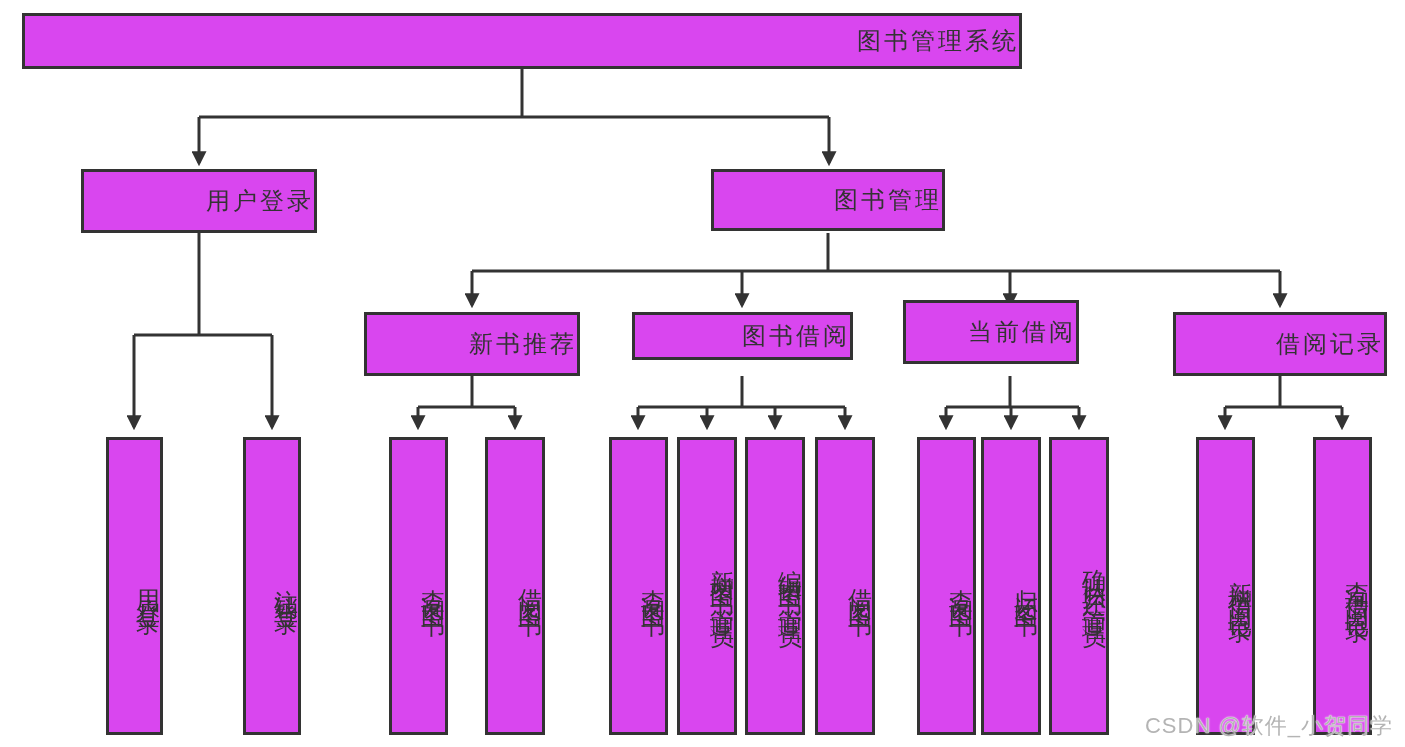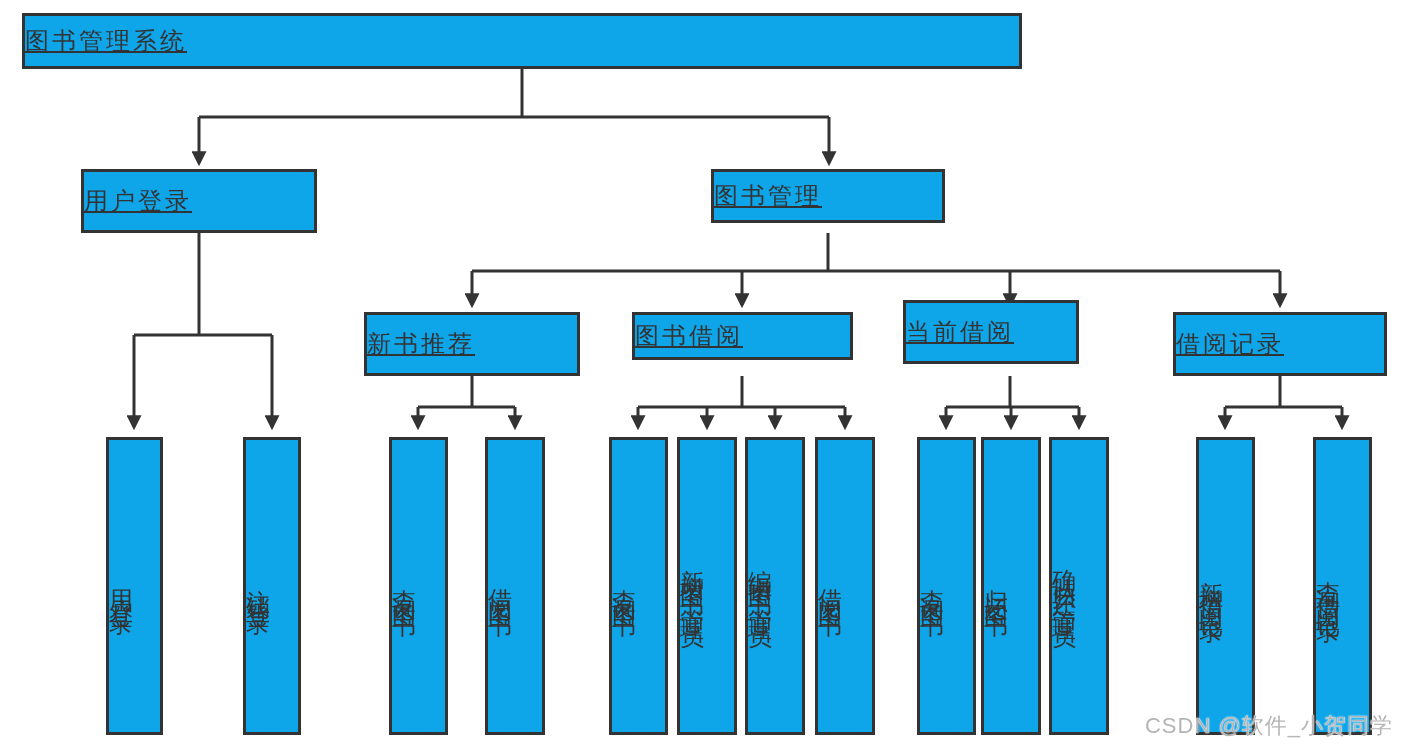--- a/index.html
+++ b/index.html
@@ -3,23 +3,22 @@
 <meta charset="utf-8">
 <style>
   html,body{margin:0;padding:0;background:#fff;}
   .canvas{
     position:relative;width:1405px;height:747px;background:#ffffff;
     font-family:"Liberation Sans",sans-serif;overflow:hidden;color:#333;
   }
   svg.wires{position:absolute;left:0;top:0;z-index:0;}
   .node{
     position:absolute;box-sizing:border-box;border:3px solid #333333;
-    background:#0ea5e9;display:flex;align-items:center;justify-content:flex-start;
+    background:#d946ef;display:flex;align-items:center;justify-content:flex-end;
     z-index:1;
-    text-decoration:underline;
   }
   .node.h .lbl{
     font-size:24px;letter-spacing:3px;white-space:nowrap;color:#333;
   }
   .node.v .lbl{
     writing-mode:vertical-lr;text-orientation:mixed;
     font-size:24px;letter-spacing:8px;line-height:1;color:#333;
   }
   .watermark{
     position:absolute;right:12px;bottom:6px;z-index:5;
@@ -82,21 +81,21 @@
     </g>
   </svg>
 
   <div class="node h" style="left:22px;top:13px;width:1000px;height:56px">
     <span class="lbl">图书管理系统</span>
   </div>
 
   <div class="node h" style="left:81px;top:169px;width:236px;height:64px">
     <span class="lbl">用户登录</span>
   </div>
-  <div class="node h" style="left:711px;top:169px;width:234px;height:54px">
+  <div class="node h" style="left:711px;top:169px;width:234px;height:62px">
     <span class="lbl">图书管理</span>
   </div>
 
   <div class="node h" style="left:364px;top:312px;width:216px;height:64px">
     <span class="lbl">新书推荐</span>
   </div>
   <div class="node h" style="left:632px;top:312px;width:221px;height:48px">
     <span class="lbl">图书借阅</span>
   </div>
   <div class="node h" style="left:903px;top:300px;width:176px;height:64px">

